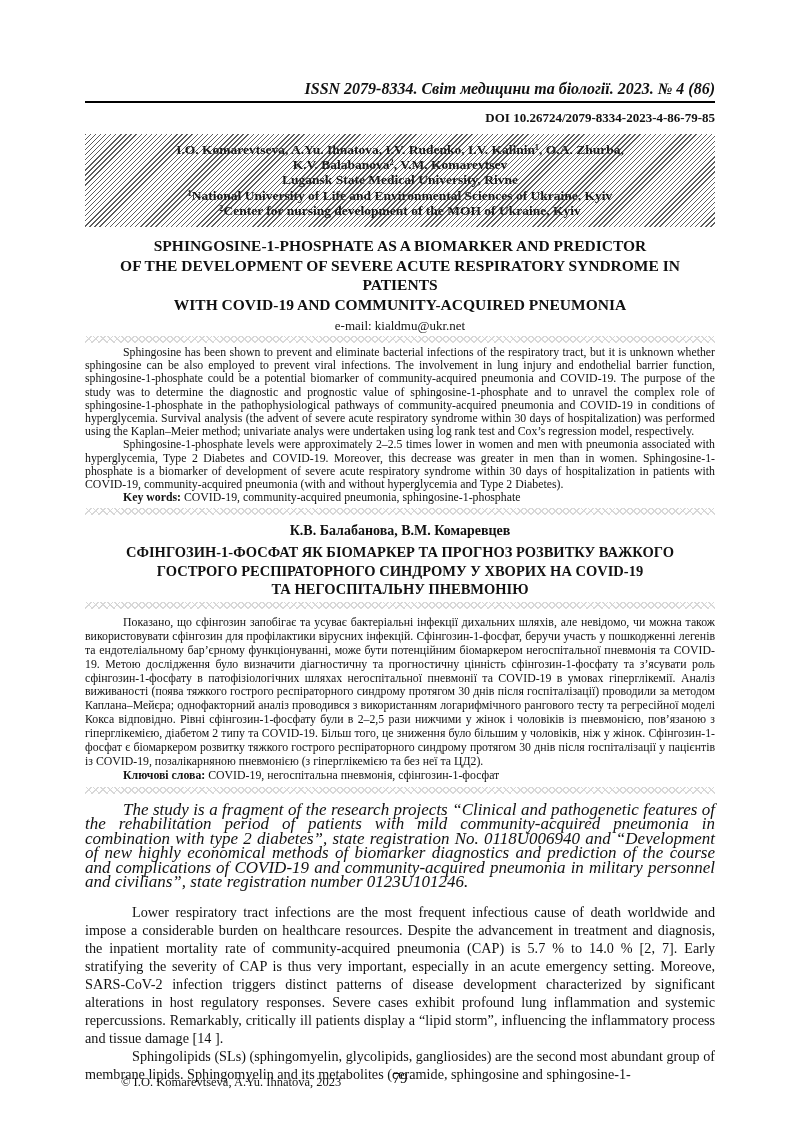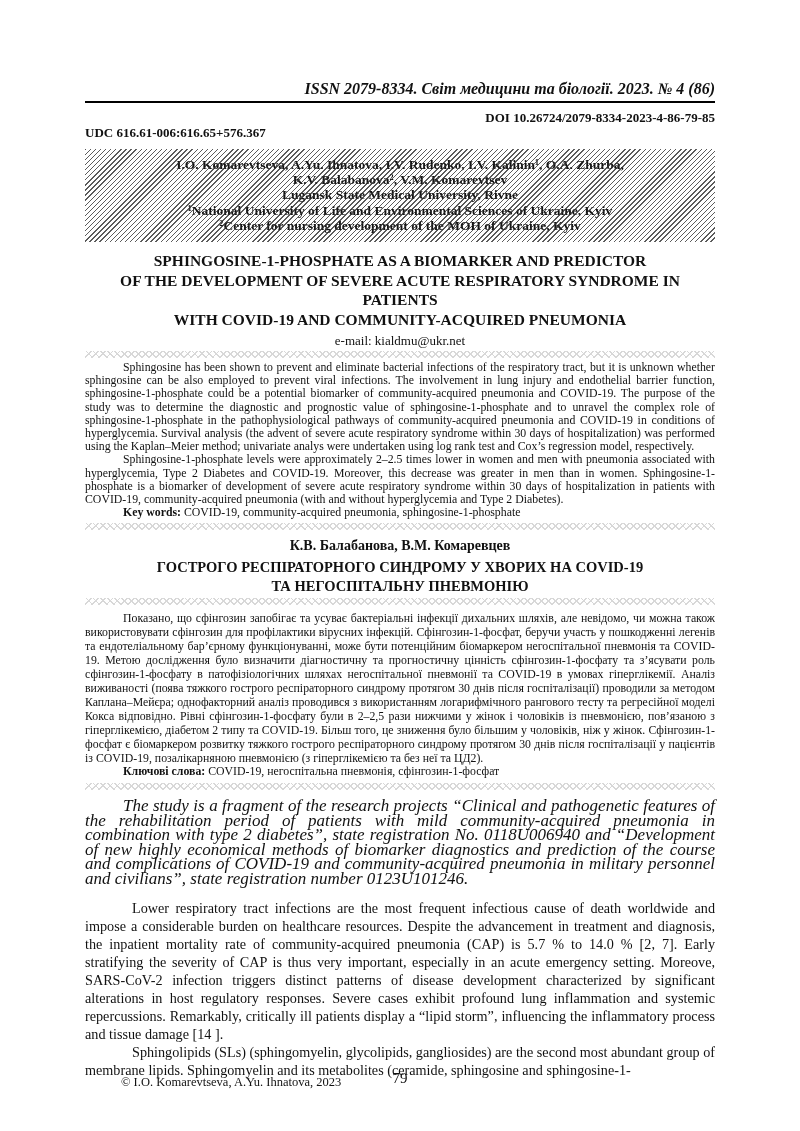--- a/index.html
+++ b/index.html
@@ -109,21 +109,20 @@
 </head>
 <body>
 
 <div class="page">
   <div class="content">
 
     <div class="issn-line">ISSN 2079-8334. Світ медицини та біології. 2023. № 4 (86)</div>
     <div class="header-rule"></div>
 
     <div class="doi-line">DOI 10.26724/2079-8334-2023-4-86-79-85</div>
-    <div class="udc-line">UDC 616.61-006:616.65+576.367</div>
 
     <div class="hatch-block">
       <div>I.O. Komarevtseva, A.Yu. Ihnatova, I.V. Rudenko, I.V. Kalinin¹, O.A. Zhurba,</div>
       <div>K.V. Balabanova², V.M. Komarevtsev</div>
       <div>Lugansk State Medical University, Rivne</div>
       <div>¹National University of Life and Environmental Sciences of Ukraine, Kyiv</div>
       <div>²Center for nursing development of the MOH of Ukraine, Kyiv</div>
     </div>
 
     <div class="title-en">
@@ -142,20 +141,21 @@
       <div class="kw-line"><span class="kw-label">Key words:</span><span> COVID-19, community-acquired pneumonia, sphingosine-1-phosphate</span></div>
     </div>
 
     <div class="sep sep-2"></div>
 
     <div class="authors-uk">
       <div>К.В. Балабанова, В.М. Комаревцев</div>
     </div>
 
     <div class="title-uk">
+      <div>СФІНГОЗИН-1-ФОСФАТ ЯК БІОМАРКЕР ТА ПРОГНОЗ РОЗВИТКУ ВАЖКОГО</div>
       <div>ГОСТРОГО РЕСПІРАТОРНОГО СИНДРОМУ У ХВОРИХ НА COVID-19</div>
       <div>ТА НЕГОСПІТАЛЬНУ ПНЕВМОНІЮ</div>
     </div>
 
     <div class="sep sep-3"></div>
 
     <div class="abstract-uk">
       <p>Показано, що сфінгозин запобігає та усуває бактеріальні інфекції дихальних шляхів, але невідомо, чи можна також використовувати сфінгозин для профілактики вірусних інфекцій. Сфінгозин-1-фосфат, беручи участь у пошкодженні легенів та ендотеліальному бар’єрному функціонуванні, може бути потенційним біомаркером негоспітальної пневмонія та COVID-19. Метою дослідження було визначити діагностичну та прогностичну цінність сфінгозин-1-фосфату та з’ясувати роль сфінгозин-1-фосфату в патофізіологічних шляхах негоспітальної пневмонії та COVID-19 в умовах гіперглікемії. Аналіз виживаності (поява тяжкого гострого респіраторного синдрому протягом 30 днів після госпіталізації) проводили за методом Каплана–Мейєра; однофакторний аналіз проводився з використанням логарифмічного рангового тесту та регресійної моделі Кокса відповідно. Рівні сфінгозин-1-фосфату були в 2–2,5 рази нижчими у жінок і чоловіків із пневмонією, пов’язаною з гіперглікемією, діабетом 2 типу та COVID-19. Більш того, це зниження було більшим у чоловіків, ніж у жінок. Сфінгозин-1-фосфат є біомаркером розвитку тяжкого гострого респіраторного синдрому протягом 30 днів після госпіталізації у пацієнтів із COVID-19, позалікарняною пневмонією (з гіперглікемією та без неї та ЦД2).</p>
       <div class="kw-line"><span class="kw-label">Ключові слова:</span><span> COVID-19, негоспітальна пневмонія,  сфінгозин-1-фосфат</span></div>
     </div>

